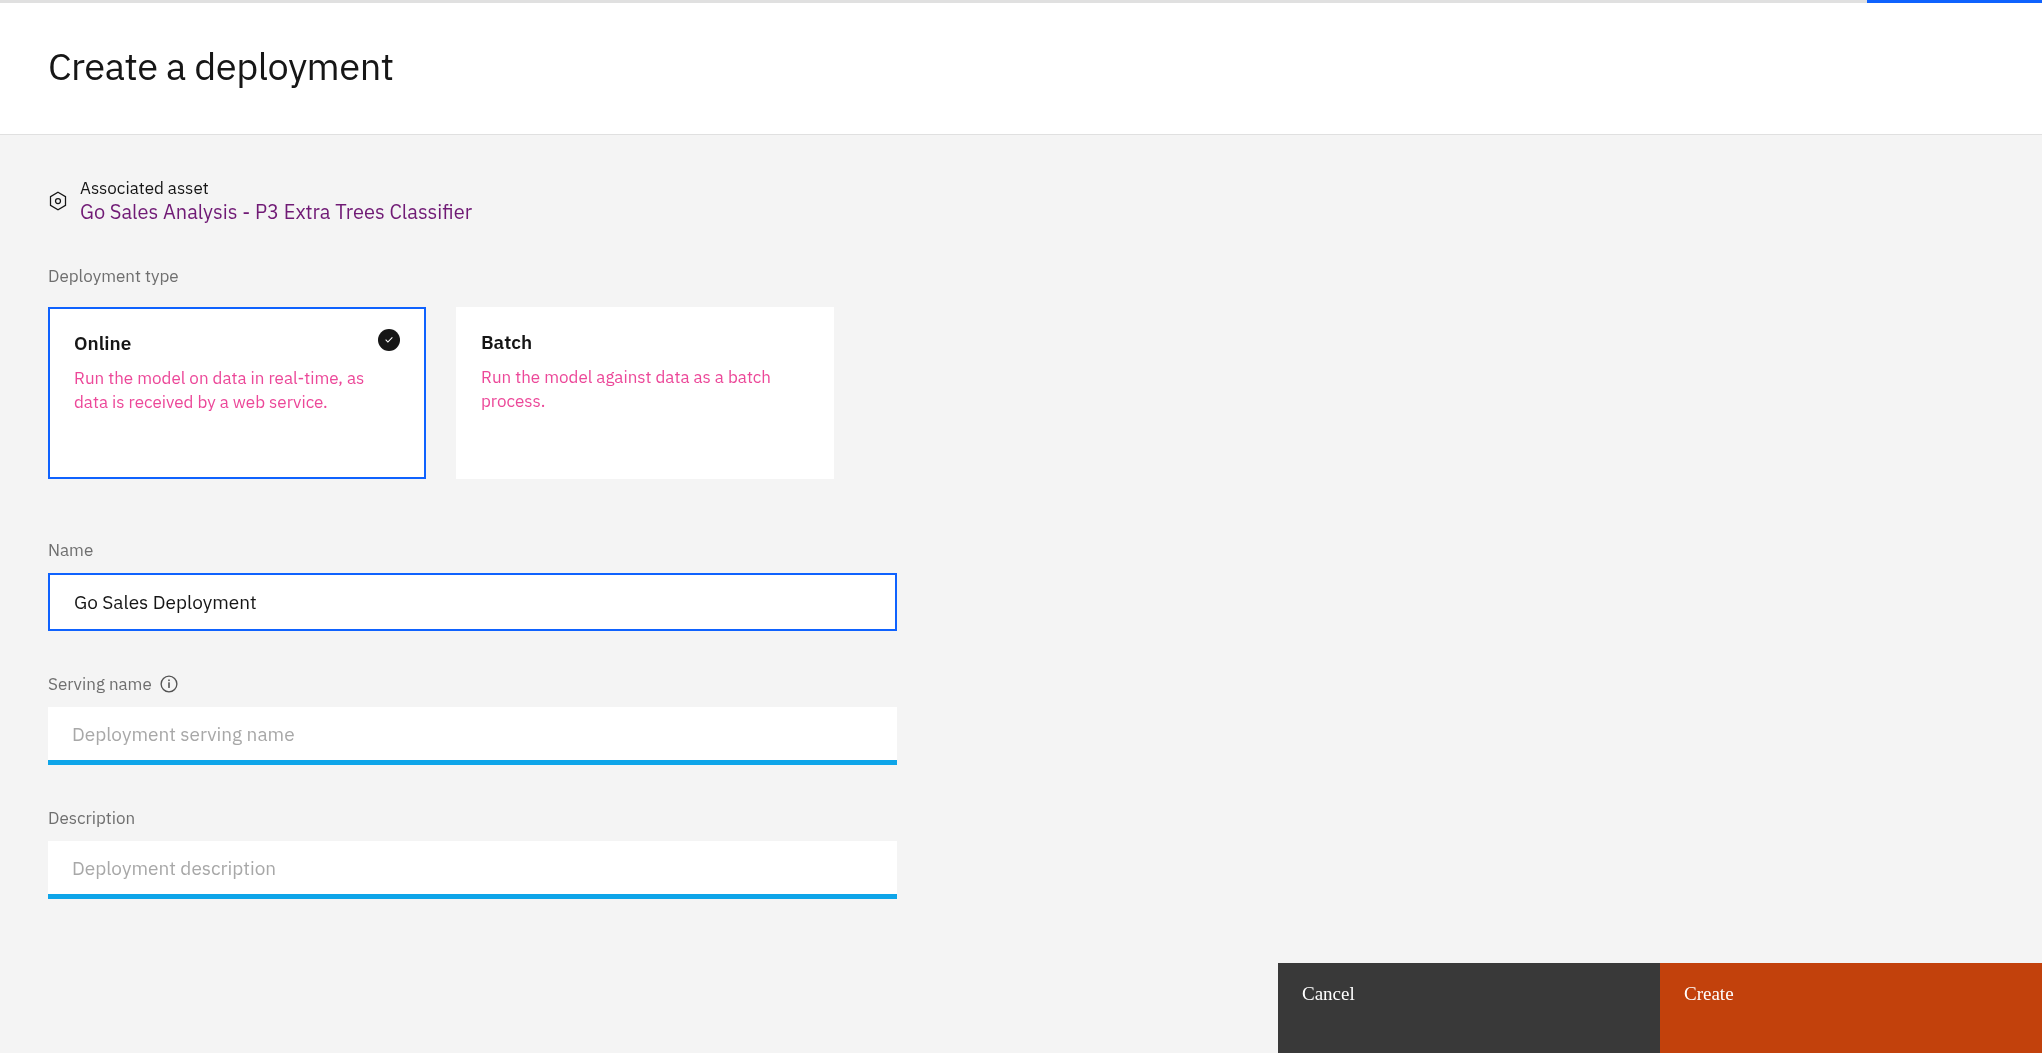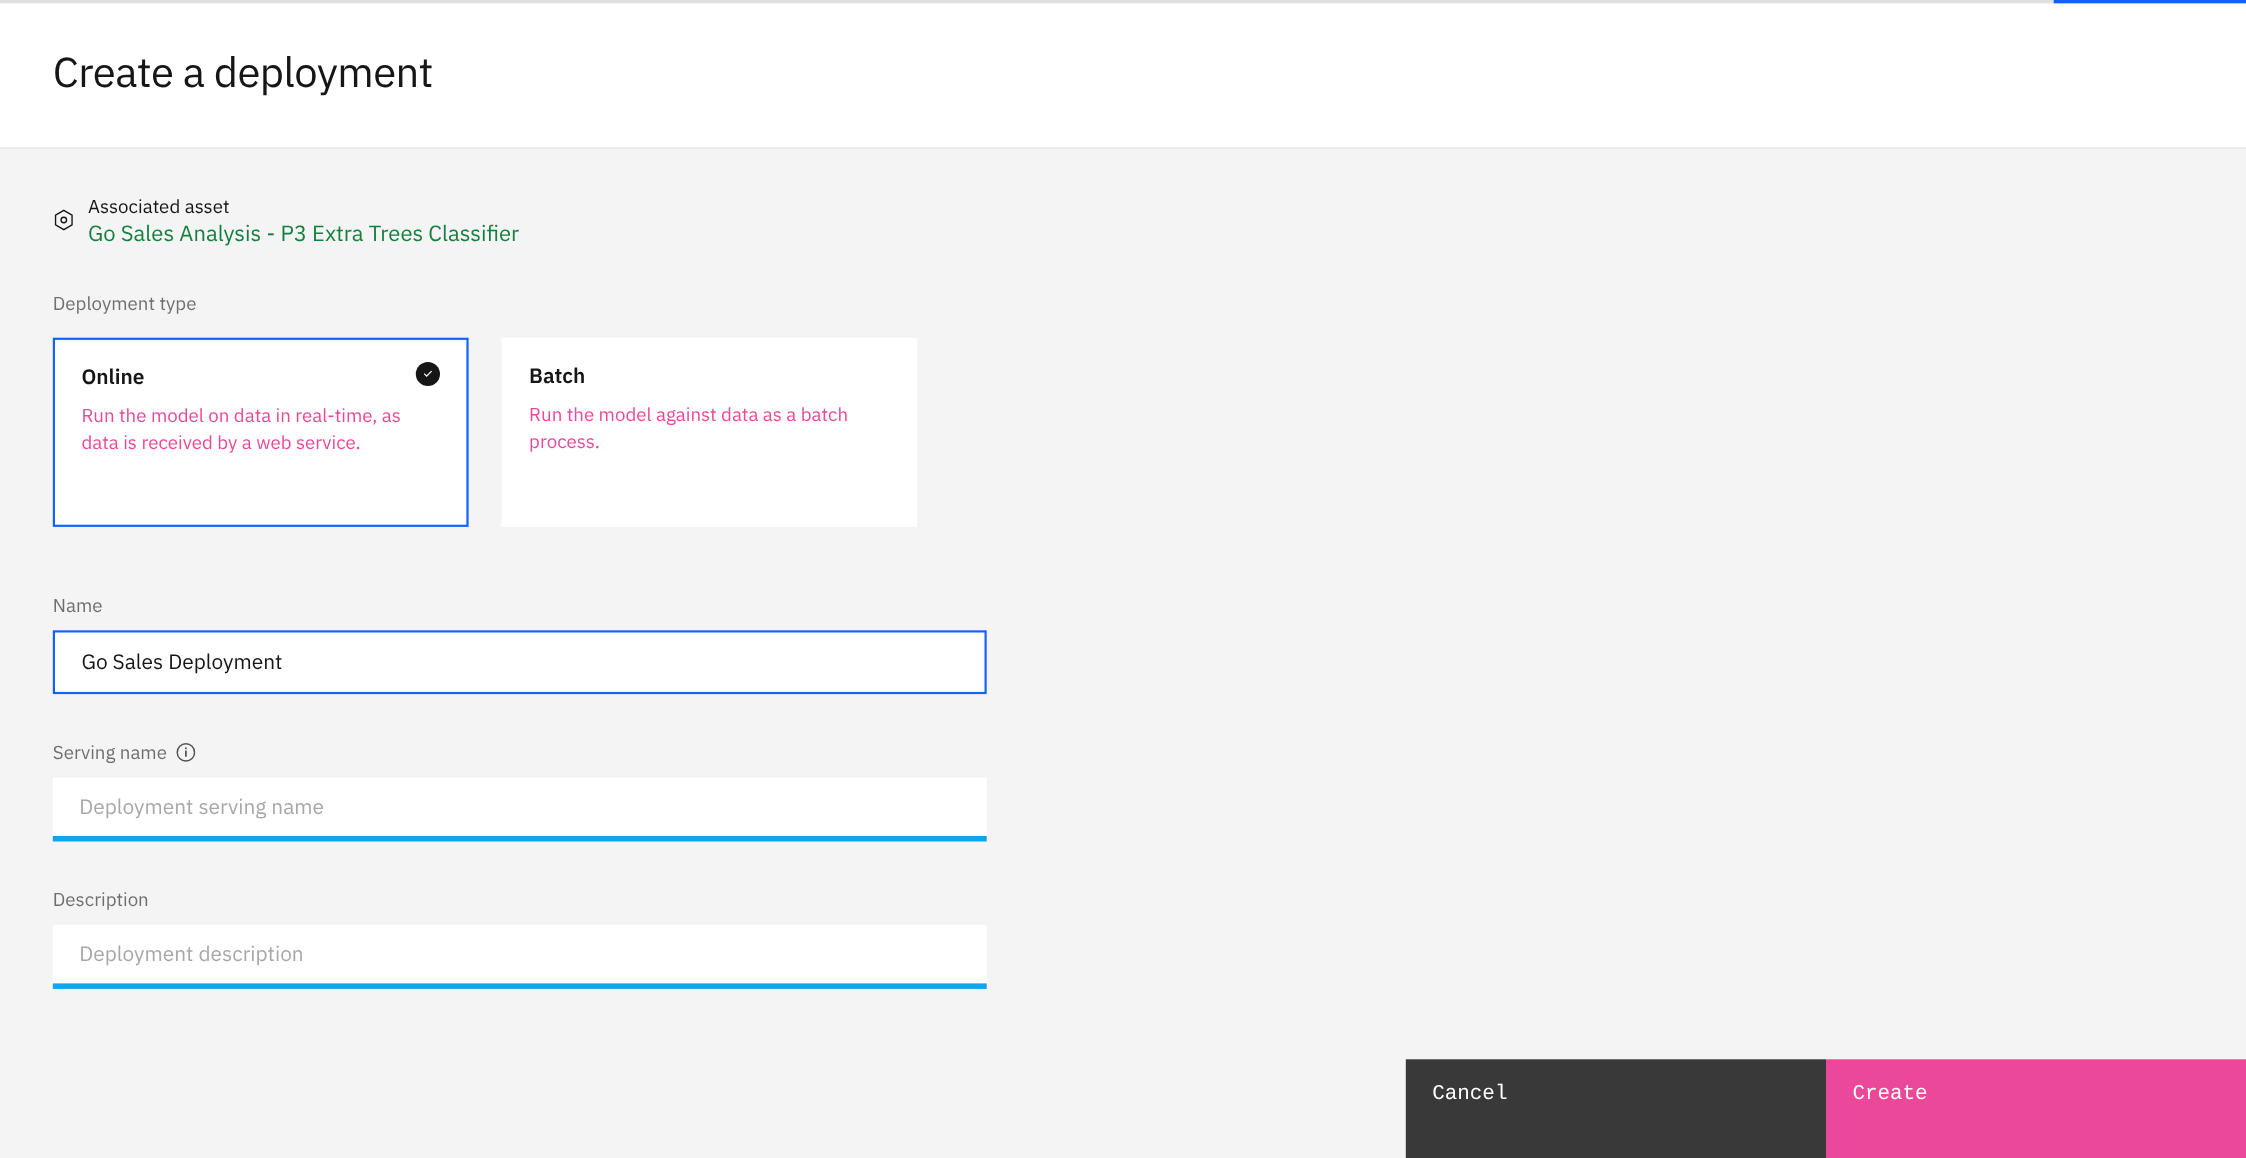--- a/index.html
+++ b/index.html
@@ -57,21 +57,21 @@
   display: flex;
   flex-direction: column;
 }
 .asset-label {
   font-size: 17px;
   color: #161616;
   line-height: 1.3;
 }
 .asset-value {
   font-size: 20px;
-  color: #15803d;
+  color: #701a75;
   line-height: 1.3;
 }
 .section-label {
   font-size: 17px;
   color: #6f6f6f;
   margin-bottom: 20px;
 }
 .cards-row {
   display: flex;
   gap: 30px;
@@ -166,33 +166,33 @@
   bottom: 0;
   right: 0;
   display: flex;
   z-index: 10;
 }
 .btn {
   height: 90px;
   min-width: 382px;
   padding: 20px 24px 0 24px;
   font-size: 19px;
-  font-family: Liberation Mono, monospace;
+  font-family: Liberation Serif, serif;
   border: none;
   cursor: pointer;
   text-align: left;
   display: flex;
   align-items: flex-start;
 }
 .btn-cancel {
   background: #393939;
   color: #fff;
 }
 .btn-create {
-  background: #ec4899;
+  background: #c2410c;
   color: #fff;
 }
 </style>
 </head>
 <body>
 
 <div class="top-border">
   <div class="top-border-blue"></div>
 </div>
 

